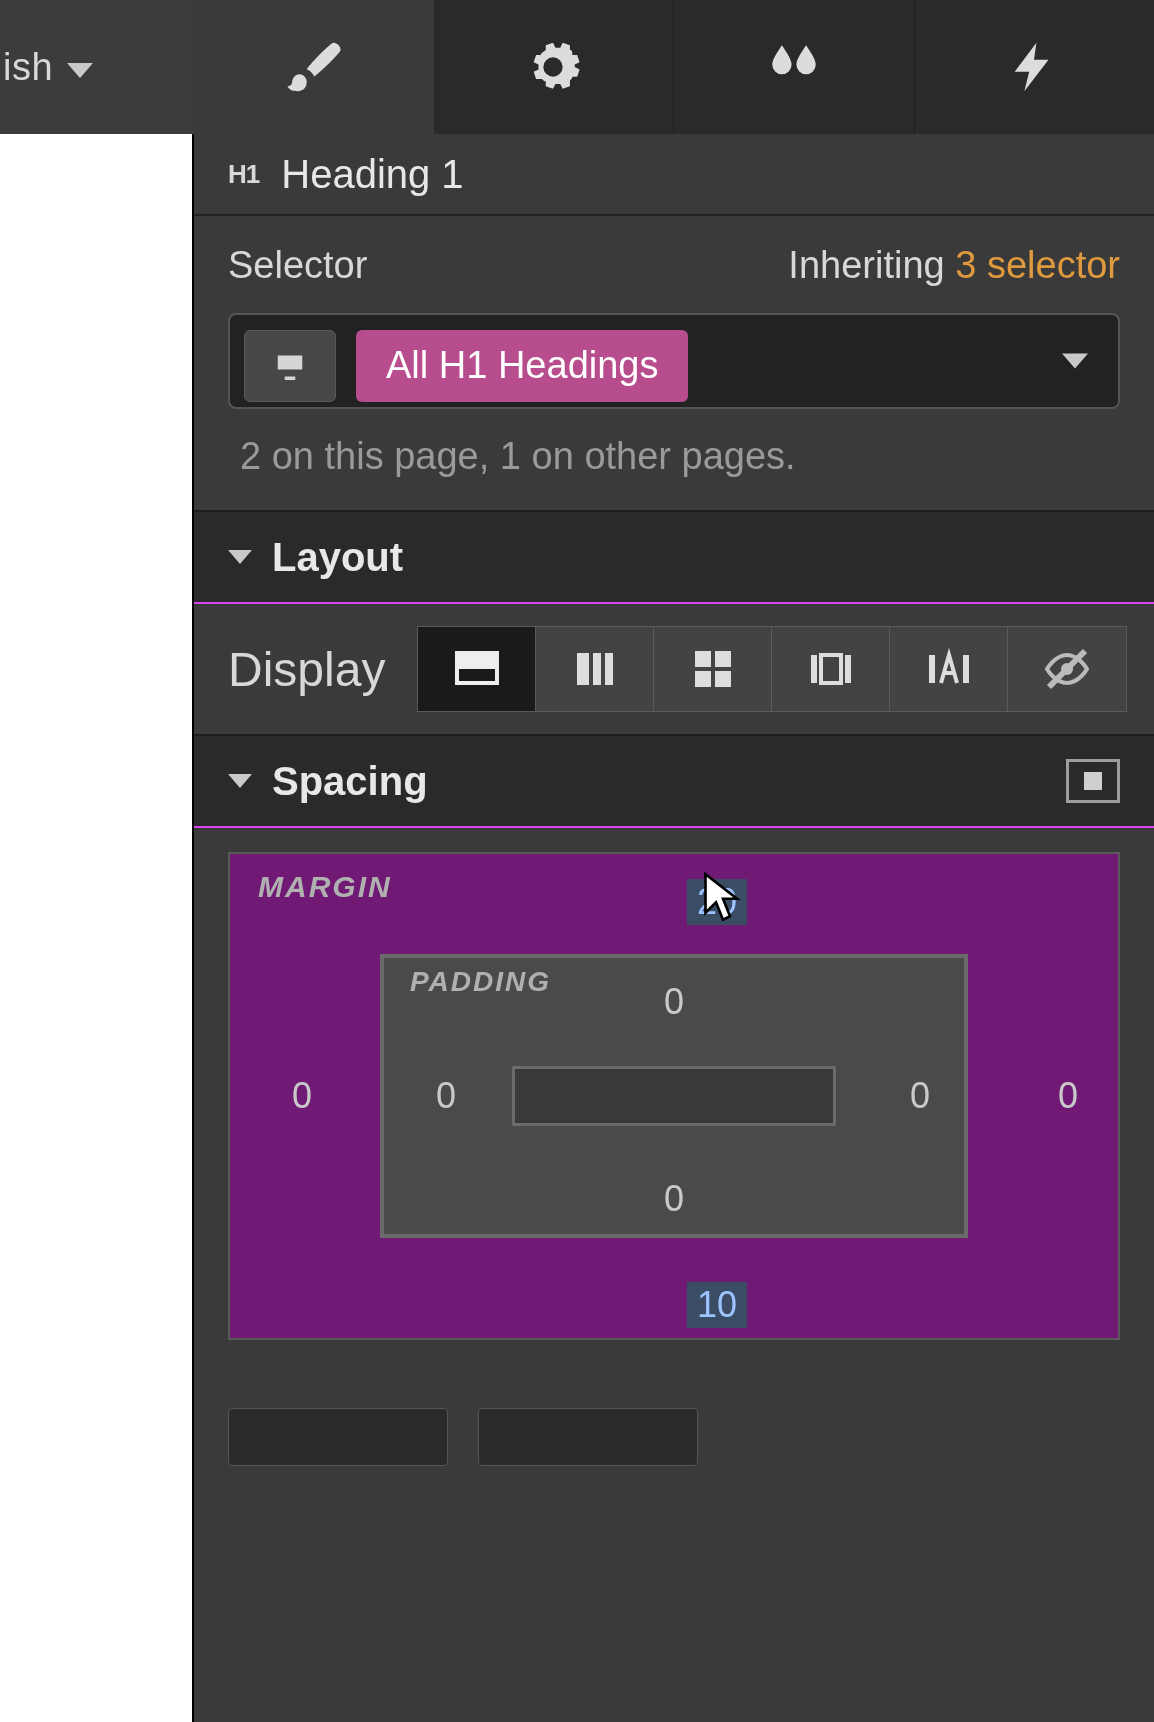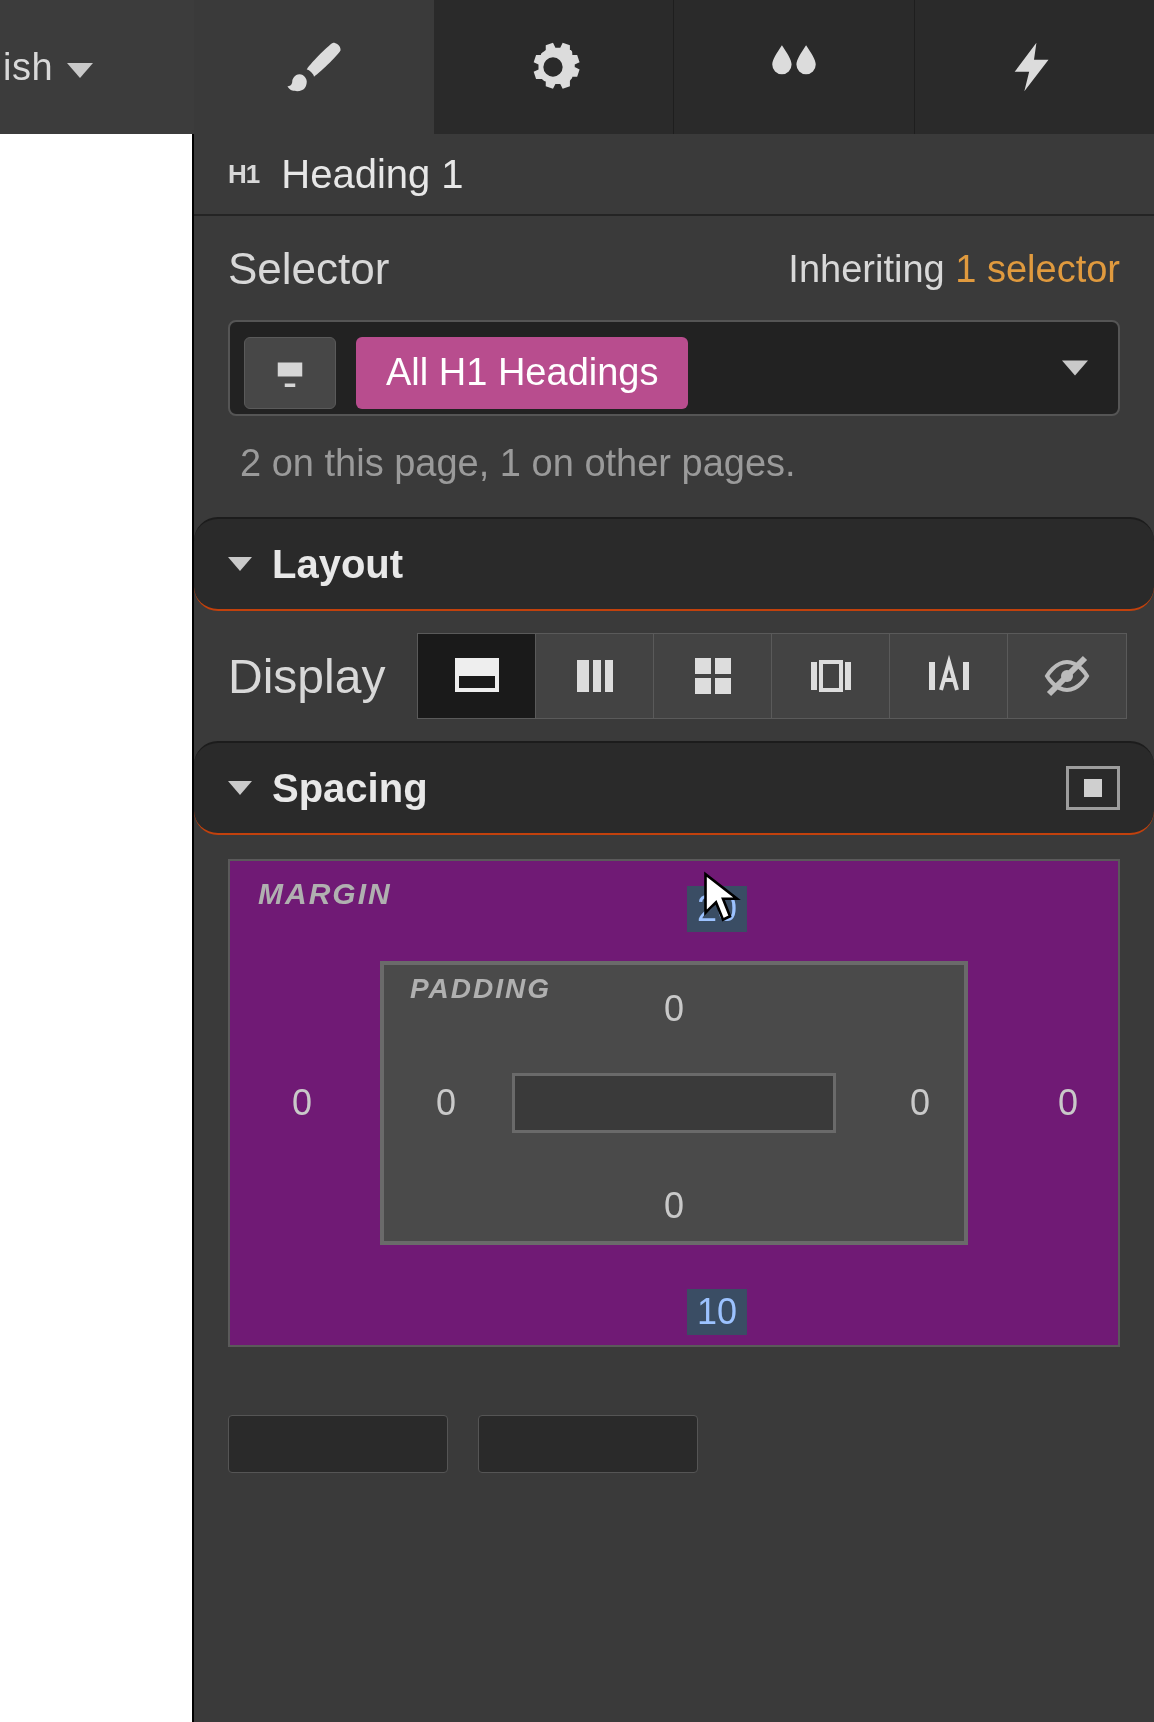--- a/index.html
+++ b/index.html
@@ -112,21 +112,21 @@
     background: #3a3a3a;
     padding: 28px 34px 32px 34px;
   }
   .selector-head {
     display: flex;
     justify-content: space-between;
     align-items: center;
     margin-bottom: 26px;
   }
   .selector-head .lbl {
-    font-size: 44px;
+    font-size: 38px;
     color: #d8d8d8;
   }
   .selector-head .inh {
     font-size: 38px;
     color: #d8d8d8;
   }
   .selector-head .inh .count {
     color: #e09a3e;
   }
   .selector-field {
@@ -176,22 +176,21 @@
     margin-top: 26px;
     font-size: 38px;
     color: #9a9a9a;
     margin-left: 12px;
   }
 
   
   .section {
     background: #2a2a2a;
     border-top: 2px solid #1c1c1c;
-    border-bottom: 2px solid #c2410c;
-    border-radius: 24px;
+    border-bottom: 2px solid #d946ef;
   }
   .section-head {
     height: 90px;
     display: flex;
     align-items: center;
     padding: 0 34px;
     gap: 20px;
   }
   .section-head .caret {
     width: 0; height: 0;
@@ -396,21 +395,21 @@
     <span class="elname">Heading 1</span>
   </div>
 
   <div class="divider"></div>
 
   <div class="selector-block">
     <div class="selector-head">
       <span class="lbl">Selector</span>
       <span class="inh">
         <span>Inheriting</span>
-        <span class="count">1 selector</span>
+        <span class="count">3 selector</span>
       </span>
     </div>
 
     <div class="selector-field">
       <div class="bp-btn">
         <svg viewBox="0 0 24 24">
             <path d="M3 4h18v12H3zM9 20h6v-2H9zM3 4v12h18V4H3zm2 2h14v8H5z"></path>
           </svg>
       </div>
       <div class="tag-chip">

